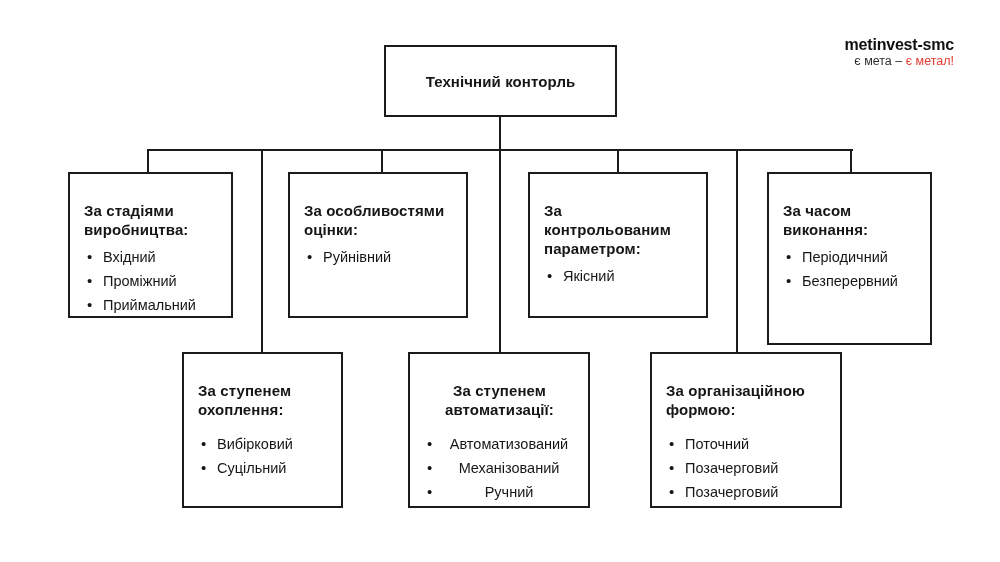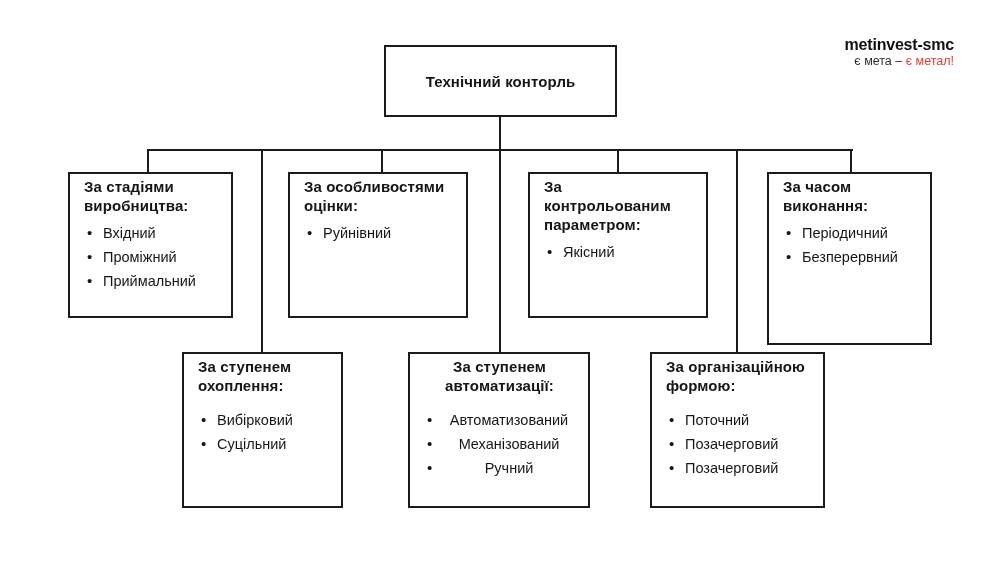--- a/index.html
+++ b/index.html
@@ -28,21 +28,21 @@
   }
   .root-node {
     display: flex;
     align-items: center;
     justify-content: center;
     font-size: 15px;
     font-weight: bold;
     letter-spacing: 0.1px;
   }
   .branch-node {
-    padding: 3px 13px 10px 14px;
+    padding: 27px 13px 10px 14px;
   }
   .node-title {
     font-size: 15px;
     font-weight: bold;
     line-height: 19px;
     letter-spacing: 0.1px;
   }
   .node-list {
     list-style: none;
     margin-top: 9px;
@@ -146,21 +146,21 @@
 
   <div class="node branch-node bottom-row" style="left:408px; top:352px; width:182px; height:156px;text-align:center;">
     <div class="node-title">За ступенем автоматизації:</div>
     <ul class="node-list">
         <li>Автоматизований</li>
         <li>Механізований</li>
         <li>Ручний</li>
       </ul>
   </div>
 
-  <div class="node branch-node bottom-row" style="left:650px; top:352px; width:175px; height:156px;">
+  <div class="node branch-node bottom-row" style="left:650px; top:352px; width:192px; height:156px;">
     <div class="node-title">За організаційною формою:</div>
     <ul class="node-list">
         <li>Поточний</li>
         <li>Позачерговий</li>
         <li>Позачерговий</li>
       </ul>
   </div>
 
   <div class="logo">
     <div class="logo-name">metinvest-smc</div>

